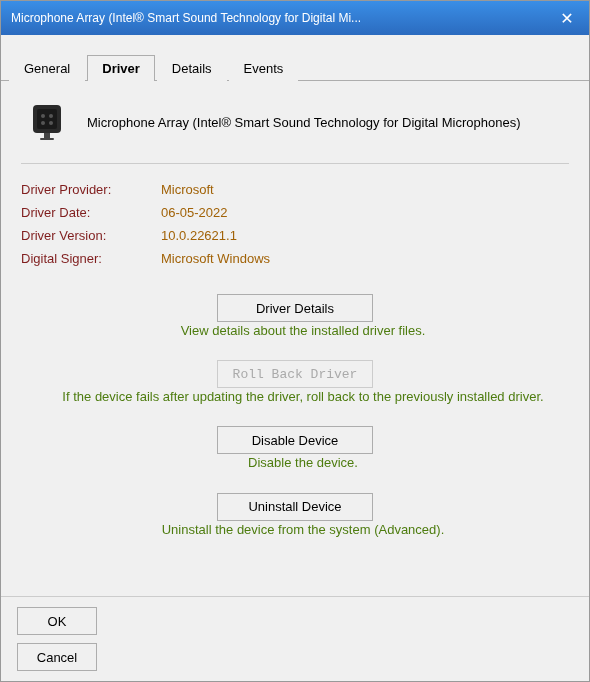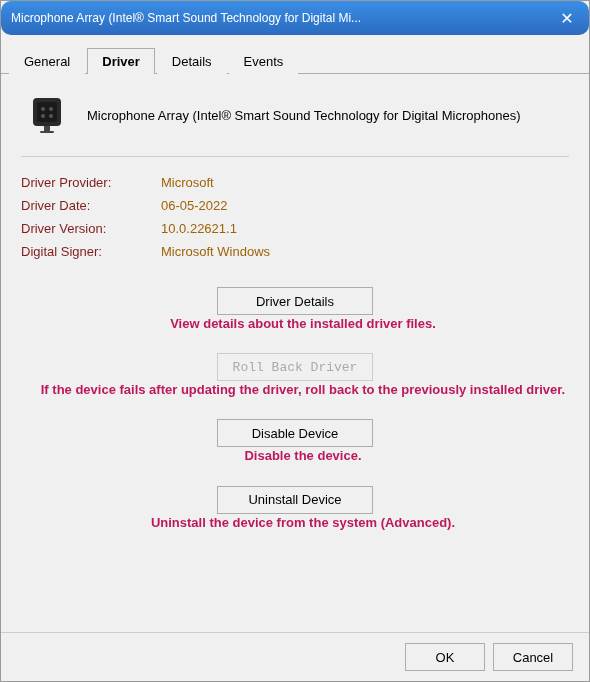--- a/index.html
+++ b/index.html
@@ -25,21 +25,20 @@
     }
     .title-bar {
       background: linear-gradient(to bottom, #3a8ee6, #2b6bbf);
       color: white;
       padding: 6px 10px;
       display: flex;
       align-items: center;
       justify-content: space-between;
       height: 34px;
       flex-shrink: 0;
-      border-radius: 10px;
     }
     .title-bar-text {
       font-size: 12px;
       font-weight: 400;
       white-space: nowrap;
       overflow: hidden;
       text-overflow: ellipsis;
       flex: 1;
     }
     .close-btn {
@@ -52,21 +51,21 @@
       cursor: pointer;
       display: flex;
       align-items: center;
       justify-content: center;
       flex-shrink: 0;
     }
     .tabs {
       display: flex;
       background: #f0f0f0;
       border-bottom: 1px solid #adadad;
-      padding-top: 12px;
+      padding-top: 19px;
       padding-left: 8px;
       flex-shrink: 0;
     }
     .tab {
       padding: 5px 14px;
       cursor: pointer;
       border: 1px solid transparent;
       border-bottom: none;
       background: #f0f0f0;
       font-size: 13px;
@@ -154,33 +153,33 @@
       cursor: default;
       border-color: #ccc;
       font-family: Liberation Mono, monospace;
     }
     .action-btn.focused {
       border: 2px solid #0078d4;
       outline: none;
     }
     .btn-description {
       margin-left: 16px;
-      color: #be185d;
+      color: #4d7c0f;
       font-size: 13px;
       line-height: 1.4;
-      font-weight: bold;
     }
     .footer {
       display: flex;
       justify-content: flex-end;
       padding: 10px 16px;
       gap: 8px;
       border-top: 1px solid #ccc;
       background: #f0f0f0;
       flex-shrink: 0;
+      flex-direction: column;
     }
     .footer-btn {
       width: 80px;
       height: 28px;
       background: #f0f0f0;
       border: 1px solid #adadad;
       font-size: 13px;
       cursor: pointer;
     }
   </style>

